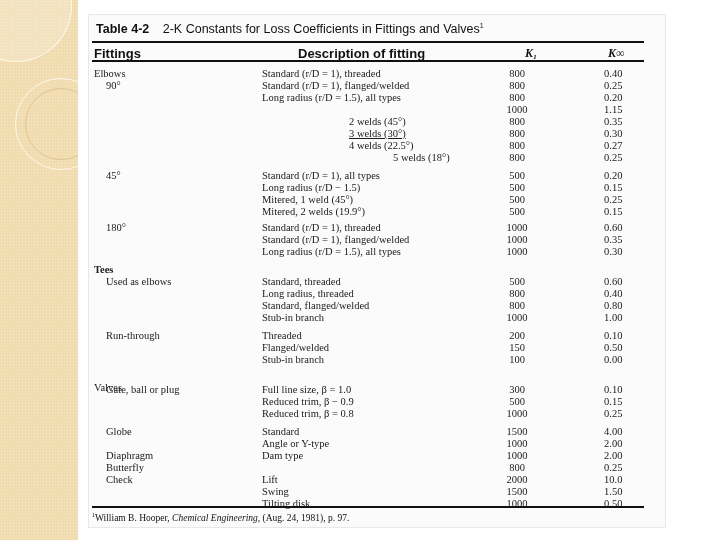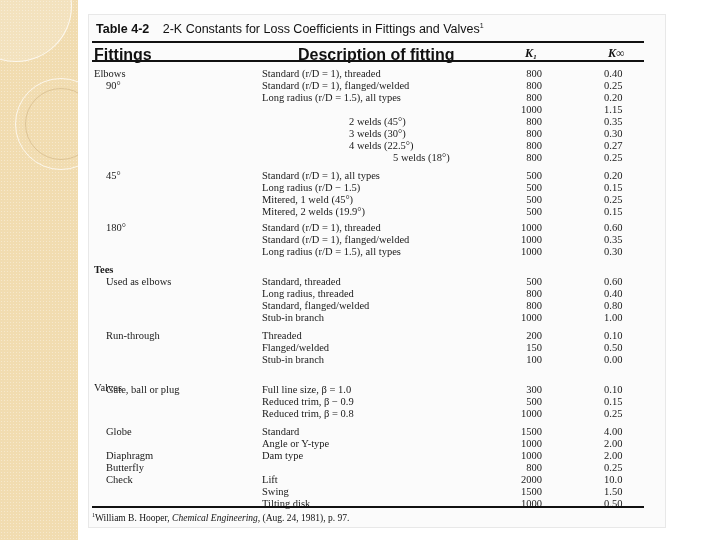--- a/index.html
+++ b/index.html
@@ -11,28 +11,28 @@
   .sidebar .ring { position:absolute; border-radius:50%; border:1px solid rgba(255,255,255,0.75); }
   .sidebar .ring.r1 { width:110px; height:110px; left:-40px; top:-50px; background:rgba(255,255,255,0.18); }
   .sidebar .ring.r2 { width:90px; height:90px; left:15px; top:78px; }
   .sidebar .ring.r3 { width:70px; height:70px; left:25px; top:88px; border-color:rgba(200,170,120,0.5); }
   .page { position:absolute; left:88px; top:14px; width:578px; height:514px; background:#fbfbfb;
     box-shadow: inset 0 0 0 1px #e8e8e8; }
   .title { position:absolute; left:8px; top:8px; font-family:"Liberation Sans", sans-serif; font-size:12.5px; color:#111; }
   .title .num { font-weight:bold; margin-right:10px; }
   .title sup { font-size:7px; }
   .rule { position:absolute; left:4px; width:552px; background:#111; }
-  .hdr { position:absolute; top:32px; font-family:"Liberation Sans", sans-serif; font-weight:bold; font-size:16px; color:#111; }
+  .hdr { position:absolute; top:32px; font-family:"Liberation Sans", sans-serif; font-weight:bold; font-size:13px; color:#111; }
   .hdr.k { font-style:italic; font-family:"Liberation Serif", serif; font-size:12px; }
   .row { position:absolute; left:0; width:578px; height:12px; font-size:10.5px; color:#1a1a1a; line-height:12px; white-space:nowrap; }
   .row span { position:absolute; }
   .c-fit { left:6px; }
   .c-sub { left:18px; }
   .c-desc { left:174px; }
-  .c-k1 { left:404px; width:50px; text-align:right; }
+  .c-k1 { left:404px; width:50px; text-align:center; }
   .c-kinf { left:516px; }
   .foot { position:absolute; left:4px; top:498px; font-size:9.5px; color:#111; }
   .foot i { font-style:italic; }
   .foot sup { font-size:6px; }
 </style>
 </head>
 <body>
 
 <div class="sidebar">
   <div class="ring r1"></div>
@@ -83,21 +83,21 @@
       <div class="row" style="top: 102px;">
         <span class="c-fit"></span>
         <span class="c-sub"></span>
         <span class="c-desc" style="left: 261px;">2 welds (45°)</span>
         <span class="c-k1">800</span>
         <span class="c-kinf">0.35</span>
       </div>
       <div class="row" style="top: 114px;">
         <span class="c-fit"></span>
         <span class="c-sub"></span>
-        <span class="c-desc" style="left: 261px;">3 welds (30°)</span>
+        <span class="c-desc" style="left: 261px; text-decoration: underline;">3 welds (30°)</span>
         <span class="c-k1">800</span>
         <span class="c-kinf">0.30</span>
       </div>
       <div class="row" style="top: 126px;">
         <span class="c-fit"></span>
         <span class="c-sub"></span>
         <span class="c-desc" style="left: 261px;">4 welds (22.5°)</span>
         <span class="c-k1">800</span>
         <span class="c-kinf">0.27</span>
       </div>

